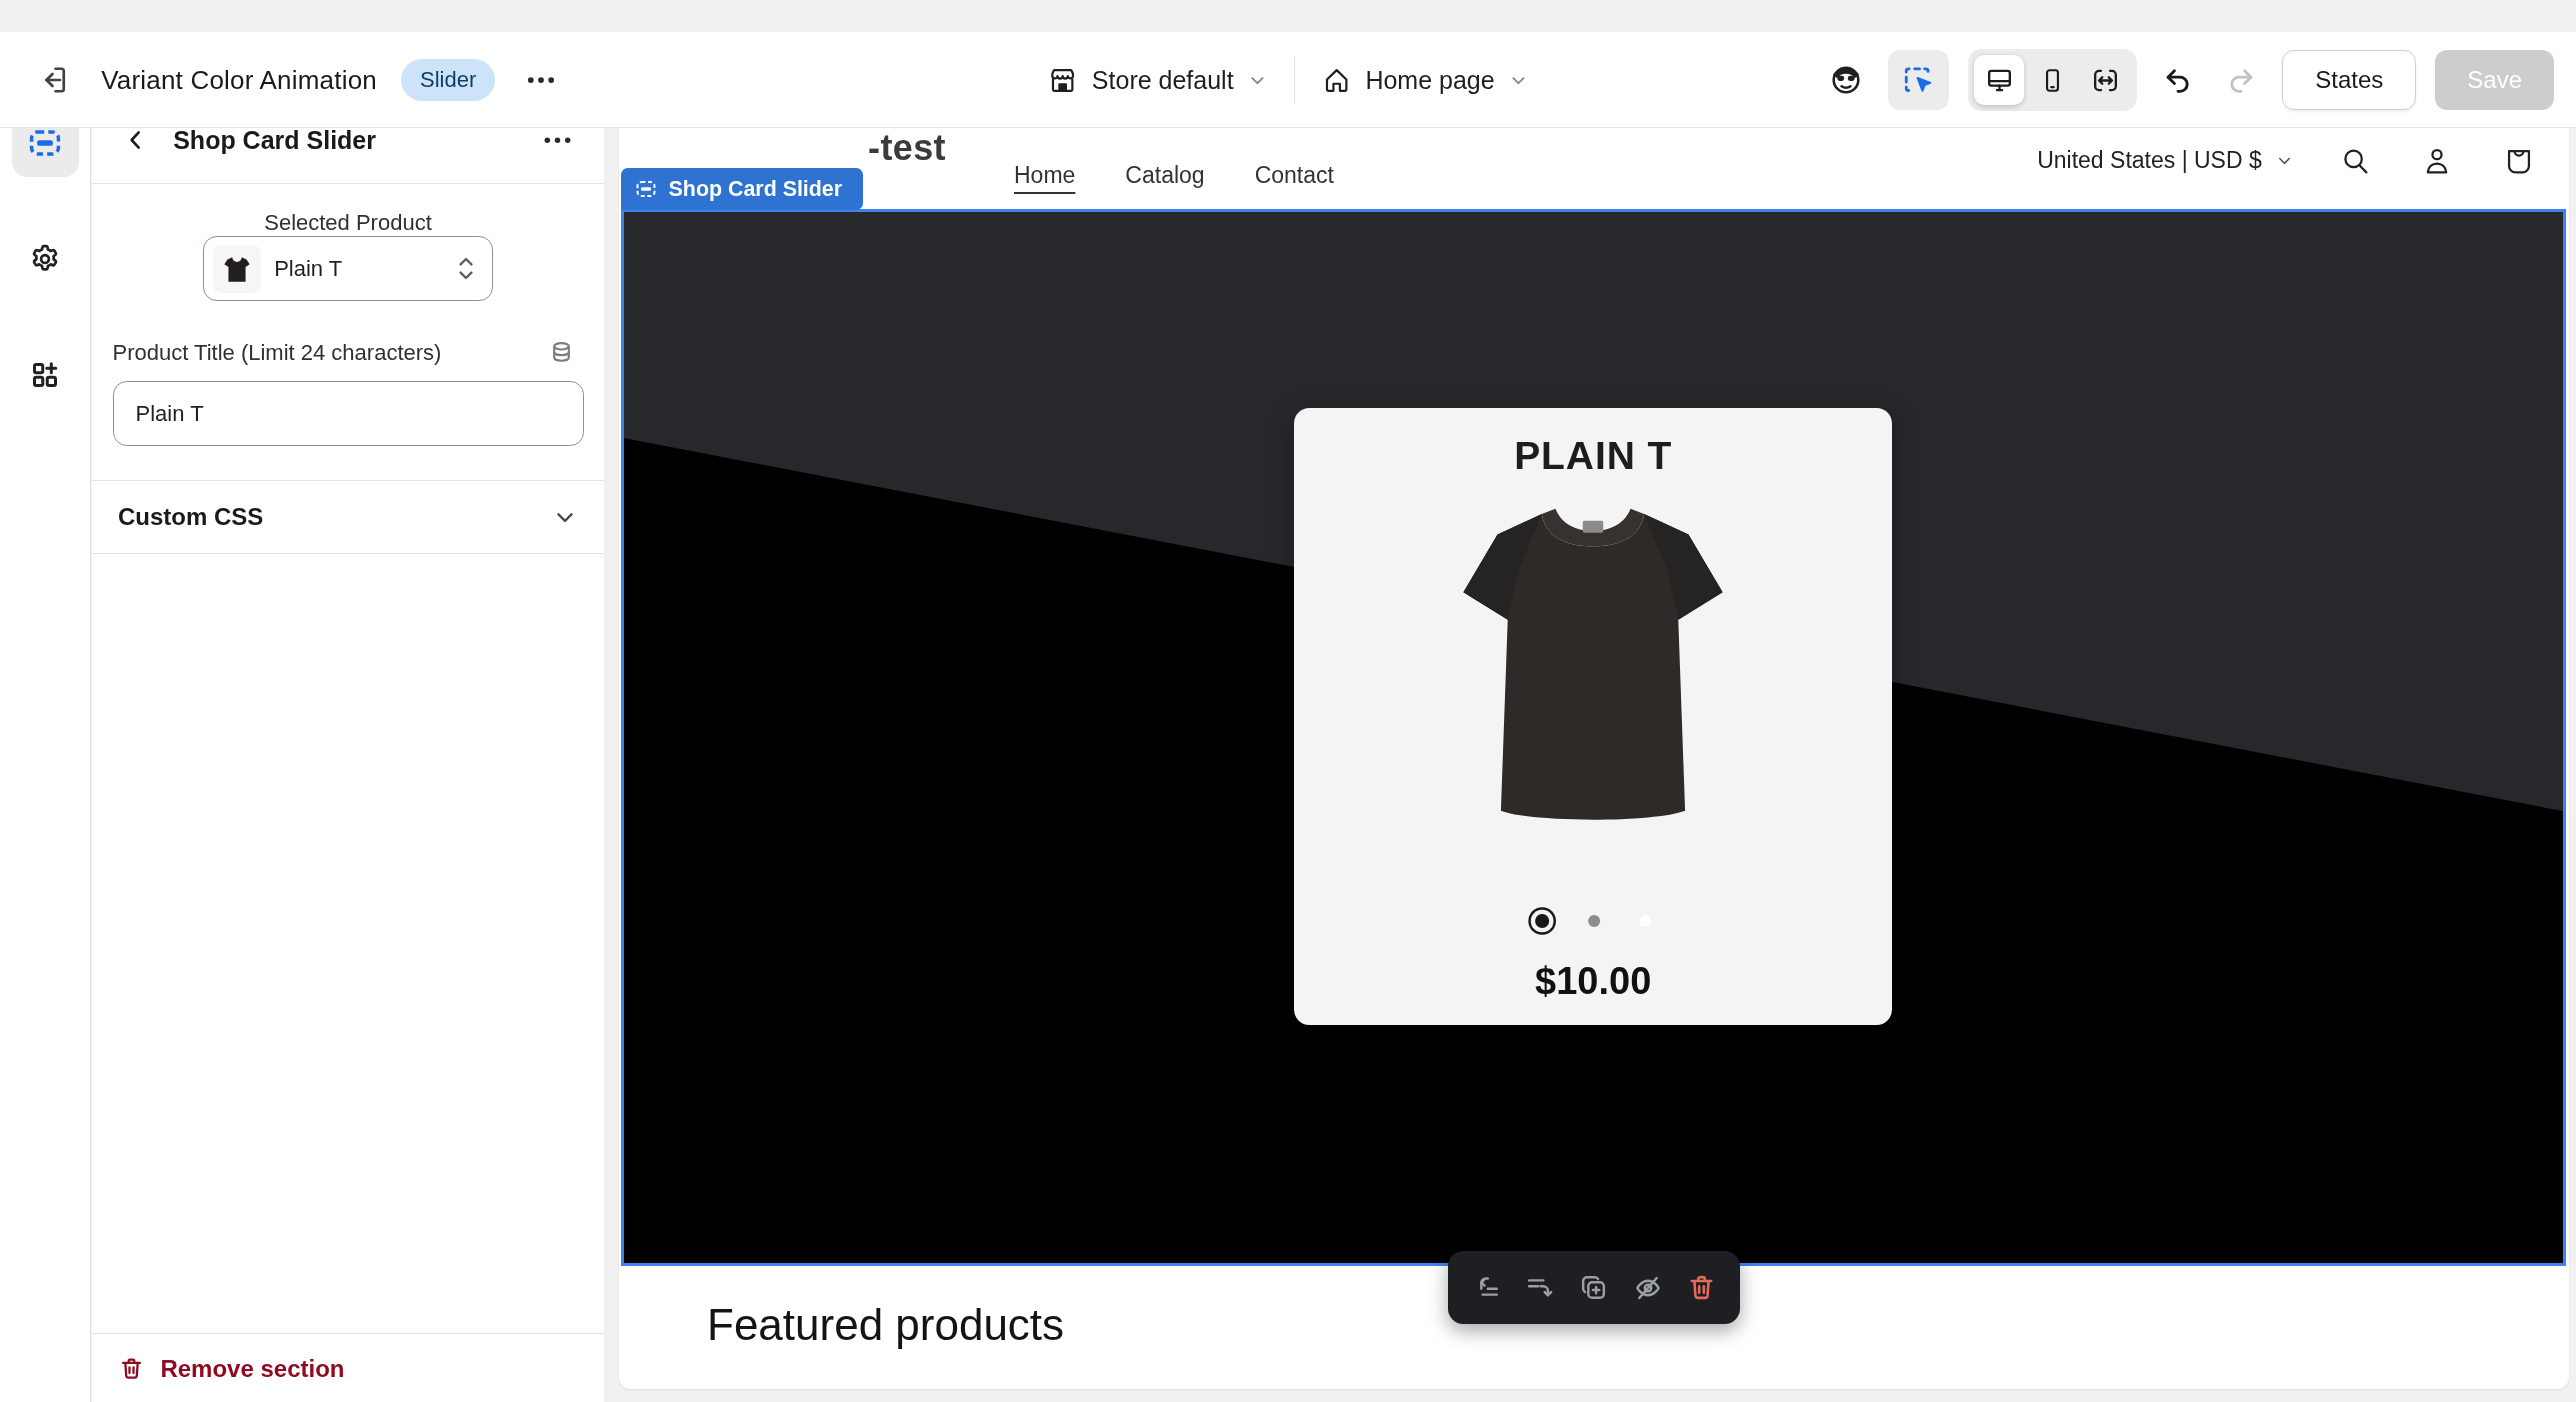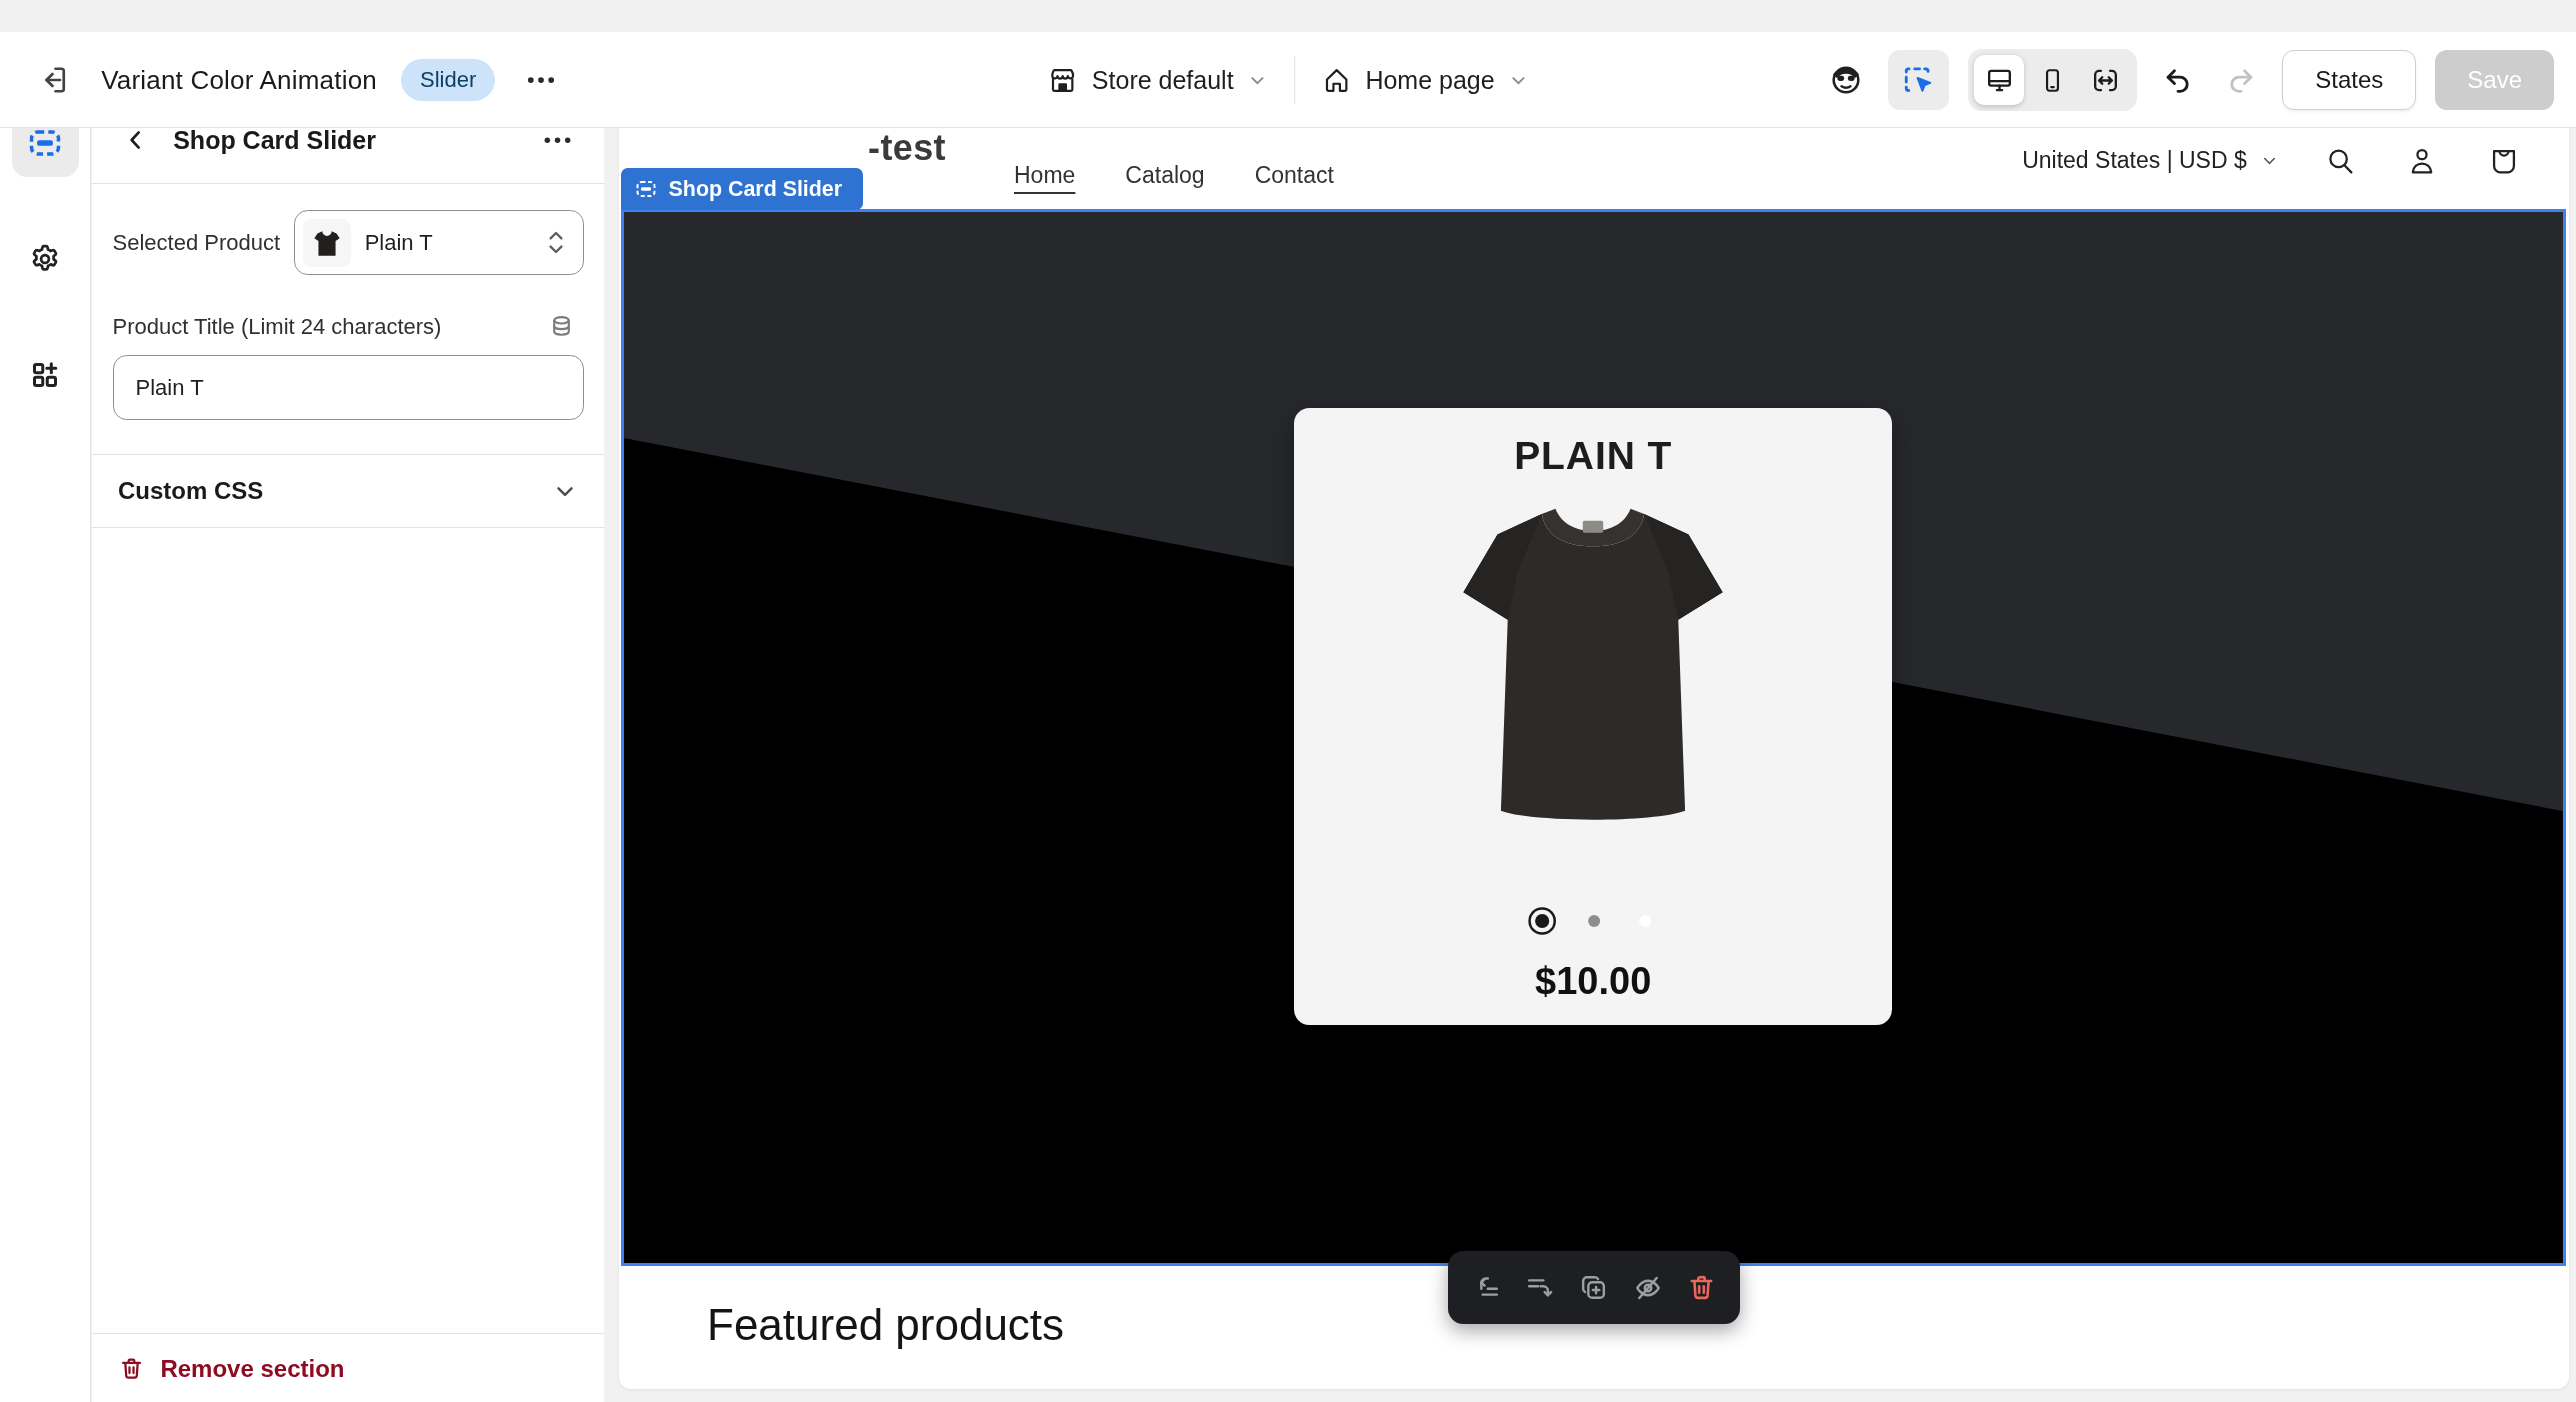--- a/index.html
+++ b/index.html
@@ -27,41 +27,41 @@
   
   .rail { position:absolute; left:0; top:97px; width:91px; height:1306px; background:#fff; border-right:0.9px solid #e3e3e3; z-index:40; }
   .rail-item { width:67px; height:68px; margin:12px auto 0; border-radius:15.4px; display:flex; align-items:center; justify-content:center; cursor:pointer; background:none; border:none; }
   .rail-item.active { background:#ebebeb; }
   .rail-item + .rail-item { margin-top:48px; }
 
   
   .panel { position:absolute; left:92px; top:97px; width:512px; height:1306px; background:#fff; z-index:40; }
   .panel-header { position:relative; height:87px; border-bottom:0.9px solid #e3e3e3; display:flex; align-items:center; padding:0 26px; gap:19px; }
   .panel-title { font-size:25px; font-weight:700; color:#1a1a1a; flex:1; }
-  .field-row { display:flex; align-items:center; justify-content:space-between; padding:26px 20.5px 0 20.5px; }
+  .field-row { display:flex; align-items:center; justify-content:space-between; padding:26px 20.5px 0 20.5px;flex-direction:column; }
   .field-label { font-size:22px; color:#303030; }
   .select-box { width:290px; height:65px; border:1.3px solid #898f94; border-radius:13.7px; background:#fff; display:flex; align-items:center; padding:0 15.4px 0 8.5px; gap:13.7px; cursor:pointer; }
   .select-thumb { width:48px; height:48px; border-radius:8.5px; background:#f6f6f6; display:flex; align-items:center; justify-content:center; }
   .select-value { flex:1; font-size:22px; color:#1f1f1f; }
   .label-row { display:flex; align-items:center; justify-content:space-between; padding:38px 29px 0 20.5px; }
   .text-input { display:block; width:471px; height:65px; margin:15.4px auto 0; border:1.3px solid #898f94; border-radius:13.7px; font-size:22px; color:#1f1f1f; padding:0 22px; font-family:inherit; background:#fff; }
   .hdiv { height:0.9px; background:#e3e3e3; margin-top:34px; }
   .collapse-row { display:flex; align-items:center; justify-content:space-between; padding:22px 26px; cursor:pointer; }
   .collapse-title { font-size:24px; font-weight:700; color:#1a1a1a; }
   .panel-footer { position:absolute; left:0; bottom:0; width:100%; border-top:0.9px solid #e3e3e3; padding:20.5px 26px; background:#fff; }
   .remove-btn { display:flex; align-items:center; gap:15.4px; background:none; border:none; cursor:pointer; color:#8e0b21; font-size:24px; font-weight:700; font-family:inherit; }
 
   
   .canvas { position:absolute; left:619px; top:106px; width:1950px; height:1283px; background:#fff; border-radius:12px; overflow:hidden; box-shadow:0 0.9px 2.6px rgba(0,0,0,.08); }
   .store-header { position:absolute; left:0; top:0; width:100%; height:109px; background:#fff; }
   .store-name { position:absolute; left:249px; top:20.5px; font-size:36px; font-weight:700; color:#3b3b3b; letter-spacing:0.4px; }
   .store-nav { position:absolute; left:395px; top:56px; display:flex; gap:50px; font-size:23px; color:#333; }
   .store-nav a { color:#333; text-decoration:none; cursor:pointer; }
   .store-nav a.current { text-decoration:underline; text-underline-offset:8.5px; }
-  .header-right { position:absolute; right:43px; top:0; height:109px; display:flex; align-items:center; gap:38px; }
+  .header-right { position:absolute; right:28px; top:0; height:109px; display:flex; align-items:center; gap:38px; }
   .locale { display:flex; align-items:center; gap:13.7px; font-size:23px; color:#222; cursor:pointer; }
 
   .section-label { position:absolute; left:1.7px; top:62px; height:42px; background:#2e72d2; color:#fff; display:flex; align-items:center; gap:10.2px; padding:0 20.5px 0 13.7px; border-radius:6.8px 6.8px 6.8px 0; font-size:21.4px; font-weight:700; z-index:6; cursor:pointer; }
 
   .hero-section { position:absolute; left:1.7px; top:103px; width:1945px; height:1057px; background:#26282c; border:3.4px solid #3d82f0; cursor:pointer; }
   .hero-diagonal { position:absolute; inset:0; background:#000; clip-path:polygon(0 21.5%, 100% 57%, 100% 100%, 0 100%); }
 
   .product-card { position:absolute; left:50%; top:196px; transform:translateX(-50%); width:598px; height:617px; background:#f4f4f4; border-radius:15.4px; box-shadow:0 8.5px 26px rgba(0,0,0,.35); }
   .card-title { margin-top:26px; text-align:center; font-size:39px; font-weight:700; letter-spacing:0.9px; color:#1d1d1d; }
   .tee-wrap { position:absolute; left:50%; top:85px; transform:translateX(-50%); }

